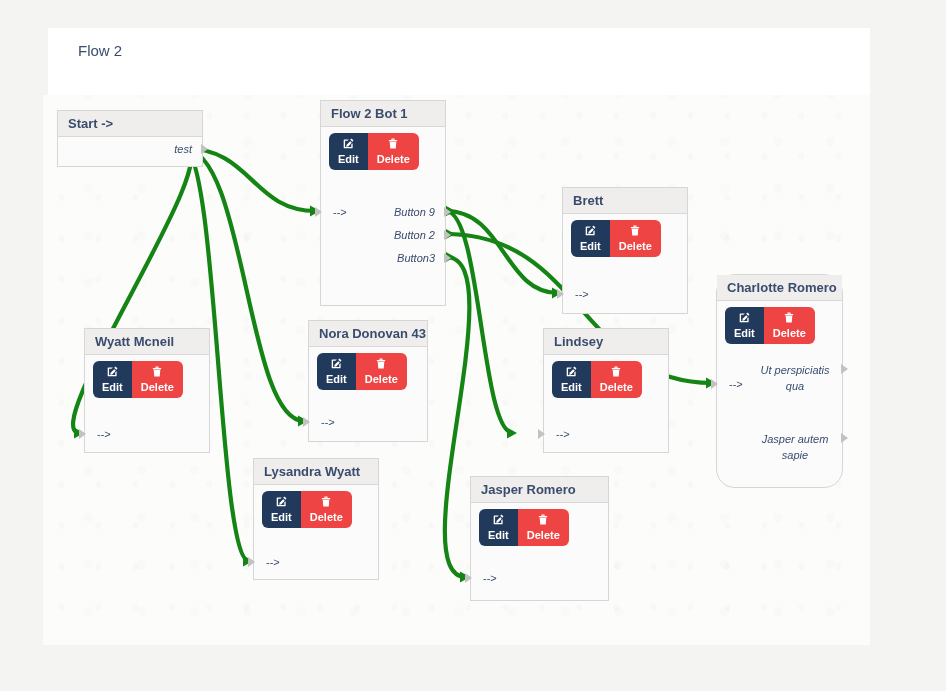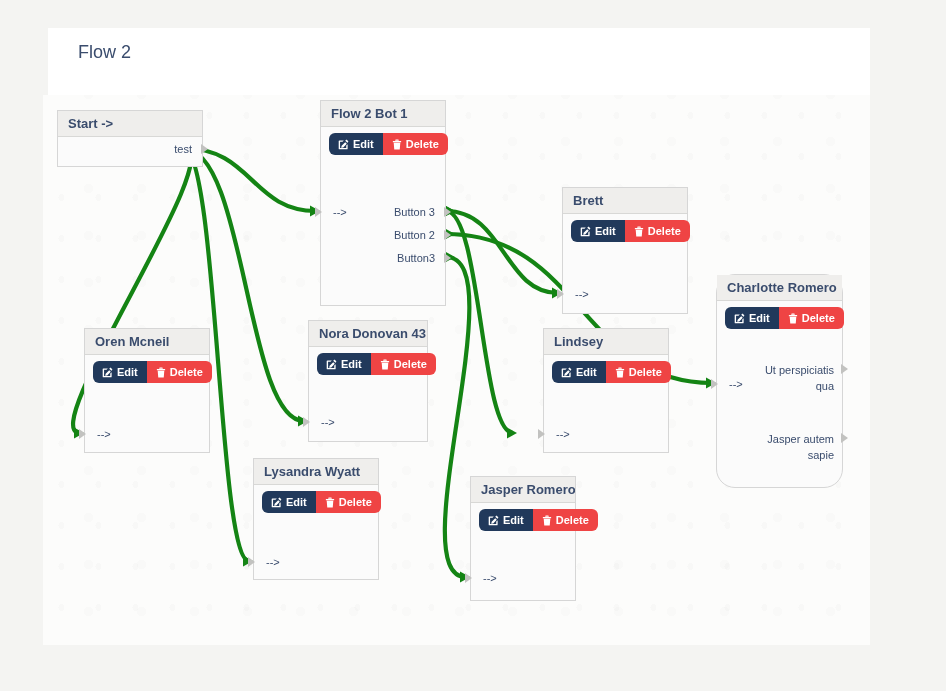--- a/index.html
+++ b/index.html
@@ -11,21 +11,21 @@
     position:relative;
   }
   #stage{position:absolute;left:0;top:0;width:946px;height:691px;}
 
   .header-card{
     position:absolute;left:48px;top:28px;width:822px;height:67px;
     background:#ffffff;
   }
   .page-title{
     position:absolute;left:30px;top:14px;
-    font-size:18px;color:#3a4c6d;font-weight:400;
+    font-size:15px;color:#3a4c6d;font-weight:400;
   }
 
   .canvas{
     position:absolute;left:43px;top:95px;width:827px;height:550px;
     background-color:#fcfcfb;
     background-image:
       radial-gradient(rgba(0,0,0,0.016) 3px, transparent 3px),
       radial-gradient(rgba(0,0,0,0.012) 5px, transparent 5px);
     background-size:37px 41px,53px 47px;
     background-position:0 0,19px 23px;
@@ -54,35 +54,35 @@
   }
   .btn-row{
     position:absolute;left:8px;top:32px;
     display:flex;border-radius:6px;overflow:hidden;
   }
   .node-btn{
     display:flex;align-items:center;gap:4px;
     border:none;padding:5px 9px;
     font-family:"Liberation Sans",sans-serif;
     font-size:11px;font-weight:700;color:#ffffff;
-    cursor:pointer;line-height:12px;
+    cursor:pointer;line-height:12px;flex-direction:column;
   }
   .btn-edit{background:#21395b;}
   .btn-delete{background:#ef4444;}
   .node-btn svg{display:block;}
 
   .io-label{
     position:absolute;
     font-size:11px;
     color:#3a4c6d;
     line-height:14px;
     white-space:nowrap;
   }
   .io-label.in{left:12px;}
-  .io-label.out{right:10px;text-align:right;}
+  .io-label.out{right:10px;text-align:center;font-style:italic;}
   .io-label.out.multiline{
     width:78px;white-space:normal;line-height:16px;right:8px;
   }
 
   .port{
     position:absolute;width:0;height:0;
     border-top:5px solid transparent;
     border-bottom:5px solid transparent;
     border-left:7px solid #c2c2c0;
   }
@@ -146,21 +146,21 @@
               <svg width="10" height="11" viewBox="0 0 14 16">
                 <path fill="#fff" d="M1 3h12v1.6H1zM5 .8h4l.8 1.6H4.2zM2.2 5.6h9.6L11 15.2H3z"></path>
                 <path fill="#21395b" d="M5.4 7.2h1v6h-1zM7.6 7.2h1v6h-1z" opacity="0"></path>
               </svg>
             </span>
             <span>Delete</span>
           </button>
         </div>
         <div class="io-label in" style="top: 104px;">--&gt;</div>
         <div class="port in" style="top: 106px;"></div>
-        <div class="io-label out" style="top: 104px;">Button 3</div>
+        <div class="io-label out" style="top: 104px;">Button 9</div>
         <div class="port out" style="top: 106px;"></div>
         <div class="io-label out" style="top: 127px;">Button 2</div>
         <div class="port out" style="top: 129px;"></div>
         <div class="io-label out" style="top: 150px; margin-left: 44px;">Button3</div>
         <div class="port out" style="top: 152px;"></div>
       </div>
       <div class="flow-node" style="left: 562px; top: 187px; width: 126px; height: 127px;">
         <div class="node-header">Brett</div>
         <div class="btn-row">
           <button class="node-btn btn-edit">
@@ -208,21 +208,21 @@
           </button>
         </div>
         <div class="io-label in" style="top: 102px;">--&gt;</div>
         <div class="port in" style="top: 104px;"></div>
         <div class="io-label out multiline" style="top: 87px;">Ut perspiciatis qua</div>
         <div class="port out" style="top: 89px;"></div>
         <div class="io-label out multiline" style="top: 156px;">Jasper autem sapie</div>
         <div class="port out" style="top: 158px;"></div>
       </div>
       <div class="flow-node" style="left: 84px; top: 328px; width: 126px; height: 125px;">
-        <div class="node-header">Oren Mcneil</div>
+        <div class="node-header">Wyatt Mcneil</div>
         <div class="btn-row">
           <button class="node-btn btn-edit">
             <span>
               <svg width="11" height="11" viewBox="0 0 16 16">
                 <path fill="#fff" d="M14.8 3.1 12.9 1.2c-.3-.3-.8-.3-1.1 0l-1.2 1.2 3 3 1.2-1.2c.3-.3.3-.8 0-1.1zM5.3 9.9l-.6 2.4c-.1.3.2.6.5.5l2.4-.6 5.2-5.2-2.3-2.3-5.2 5.2z"></path>
                 <path fill="#fff" d="M12 9.5V13H3V4h3.5l2-2H2c-.6 0-1 .4-1 1v11c0 .6.4 1 1 1h11c.6 0 1-.4 1-1V7.5l-2 2z"></path>
               </svg>
             </span>
             <span>Edit</span>
           </button>
@@ -307,21 +307,21 @@
                 <path fill="#fff" d="M1 3h12v1.6H1zM5 .8h4l.8 1.6H4.2zM2.2 5.6h9.6L11 15.2H3z"></path>
                 <path fill="#21395b" d="M5.4 7.2h1v6h-1zM7.6 7.2h1v6h-1z" opacity="0"></path>
               </svg>
             </span>
             <span>Delete</span>
           </button>
         </div>
         <div class="io-label in" style="top: 96px;">--&gt;</div>
         <div class="port in" style="top: 98px;"></div>
       </div>
-      <div class="flow-node" style="left: 470px; top: 476px; width: 106px; height: 125px;">
+      <div class="flow-node" style="left: 470px; top: 476px; width: 139px; height: 125px;">
         <div class="node-header">Jasper Romero</div>
         <div class="btn-row">
           <button class="node-btn btn-edit">
             <span>
               <svg width="11" height="11" viewBox="0 0 16 16">
                 <path fill="#fff" d="M14.8 3.1 12.9 1.2c-.3-.3-.8-.3-1.1 0l-1.2 1.2 3 3 1.2-1.2c.3-.3.3-.8 0-1.1zM5.3 9.9l-.6 2.4c-.1.3.2.6.5.5l2.4-.6 5.2-5.2-2.3-2.3-5.2 5.2z"></path>
                 <path fill="#fff" d="M12 9.5V13H3V4h3.5l2-2H2c-.6 0-1 .4-1 1v11c0 .6.4 1 1 1h11c.6 0 1-.4 1-1V7.5l-2 2z"></path>
               </svg>
             </span>
             <span>Edit</span>

